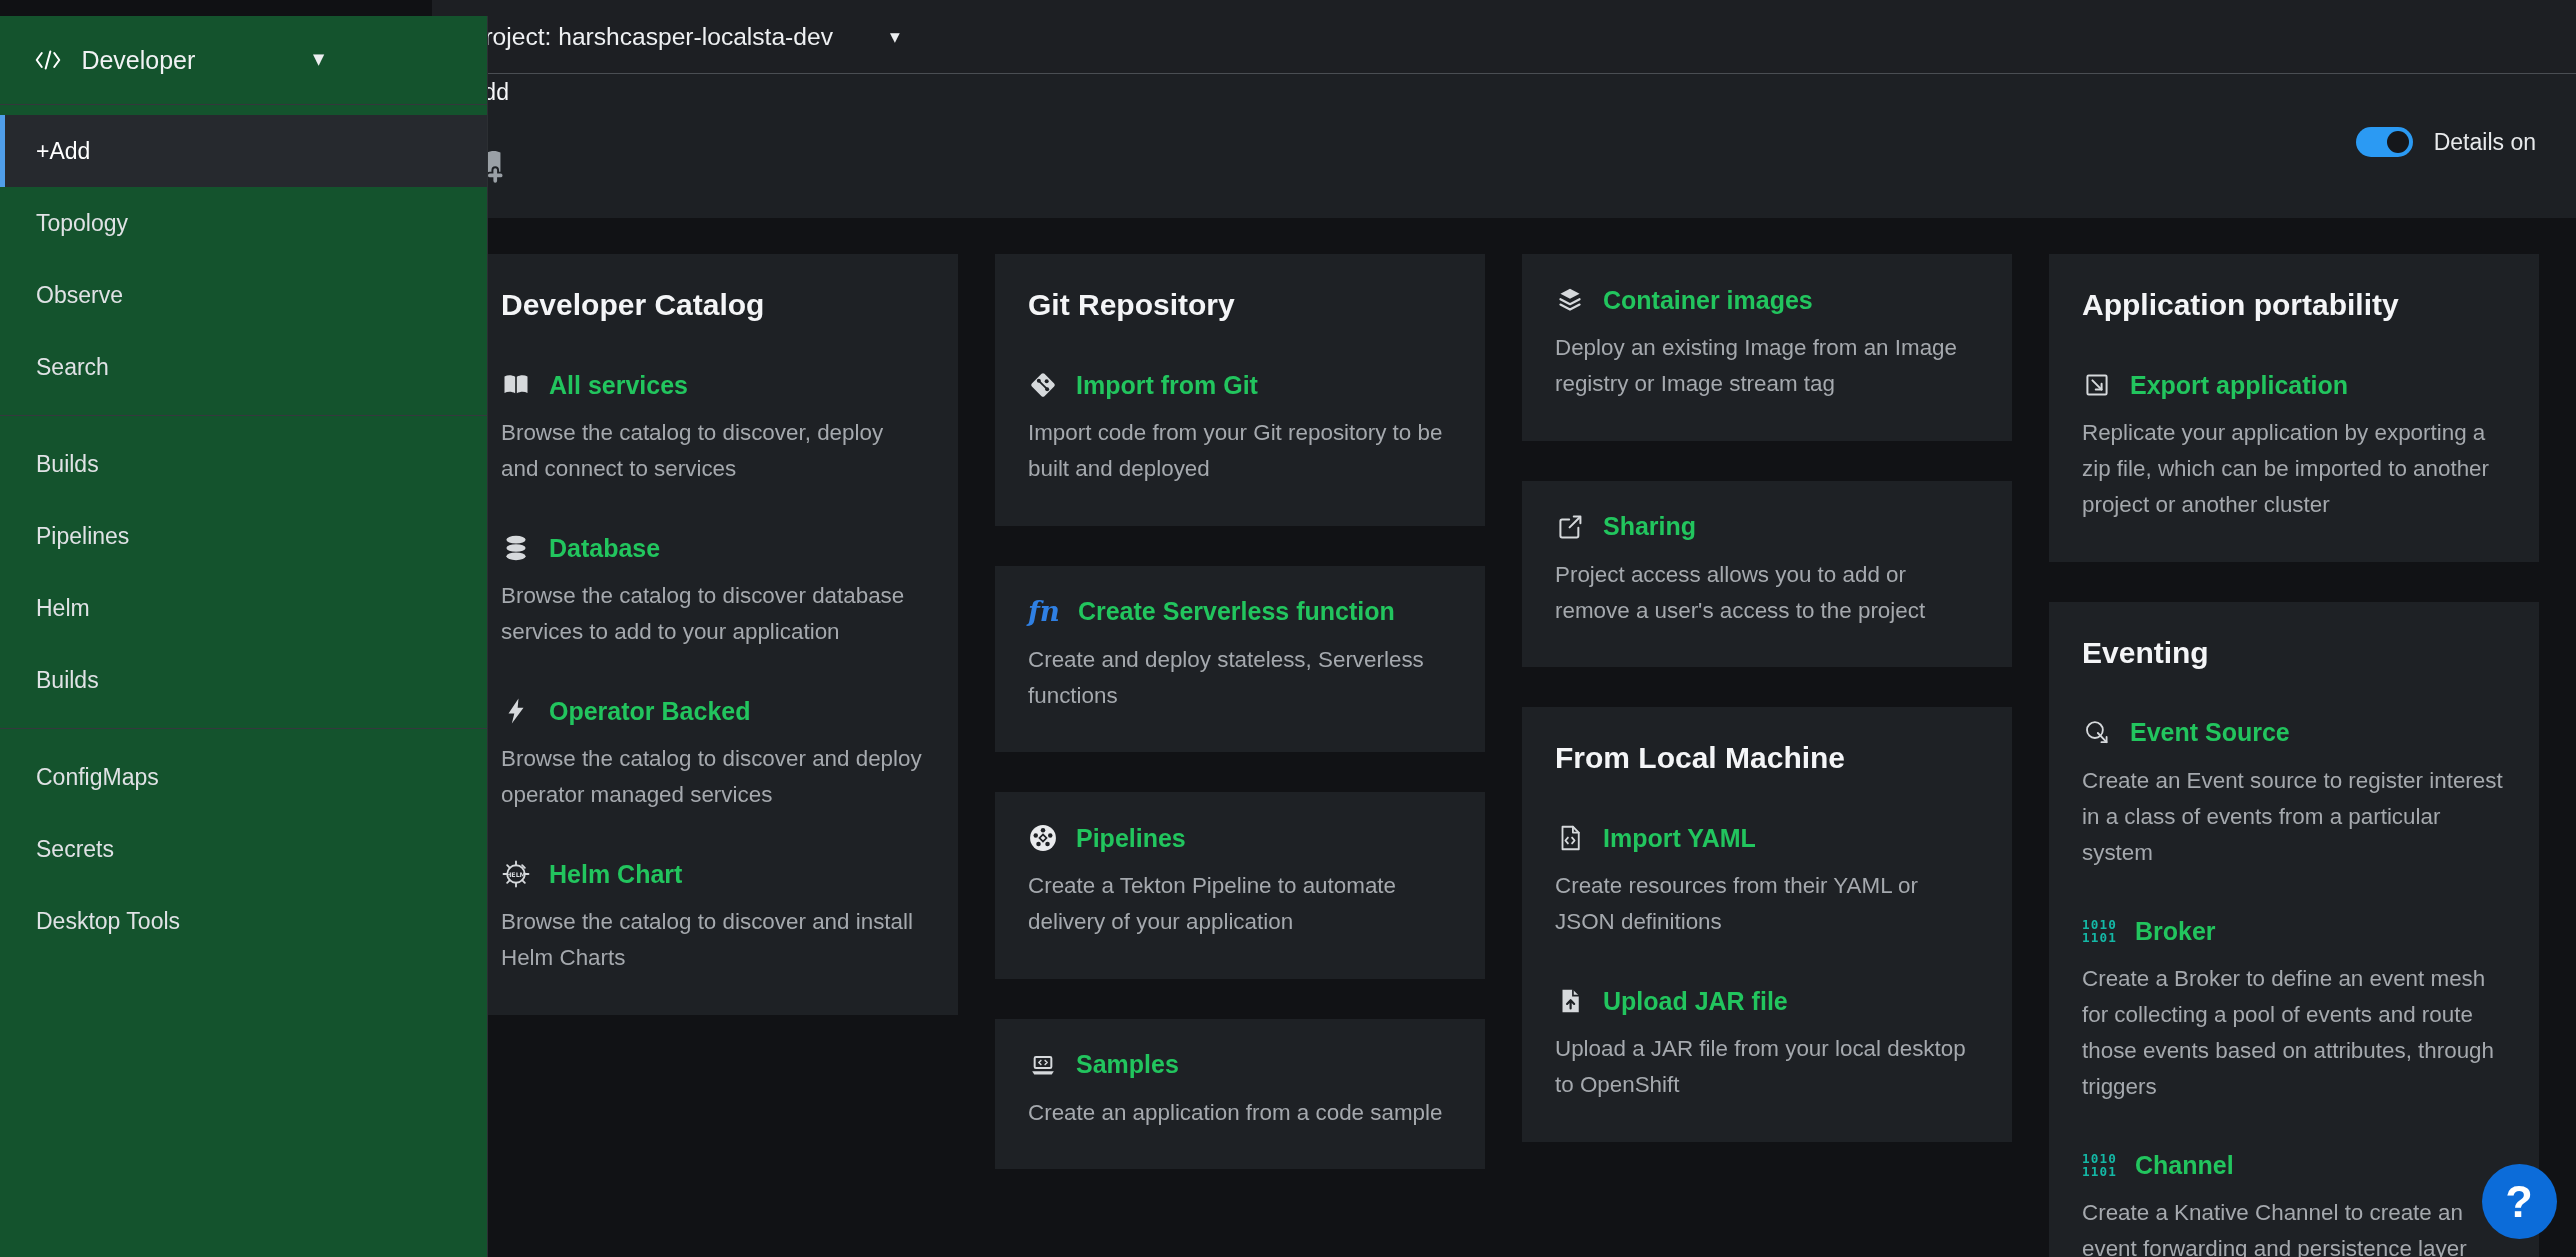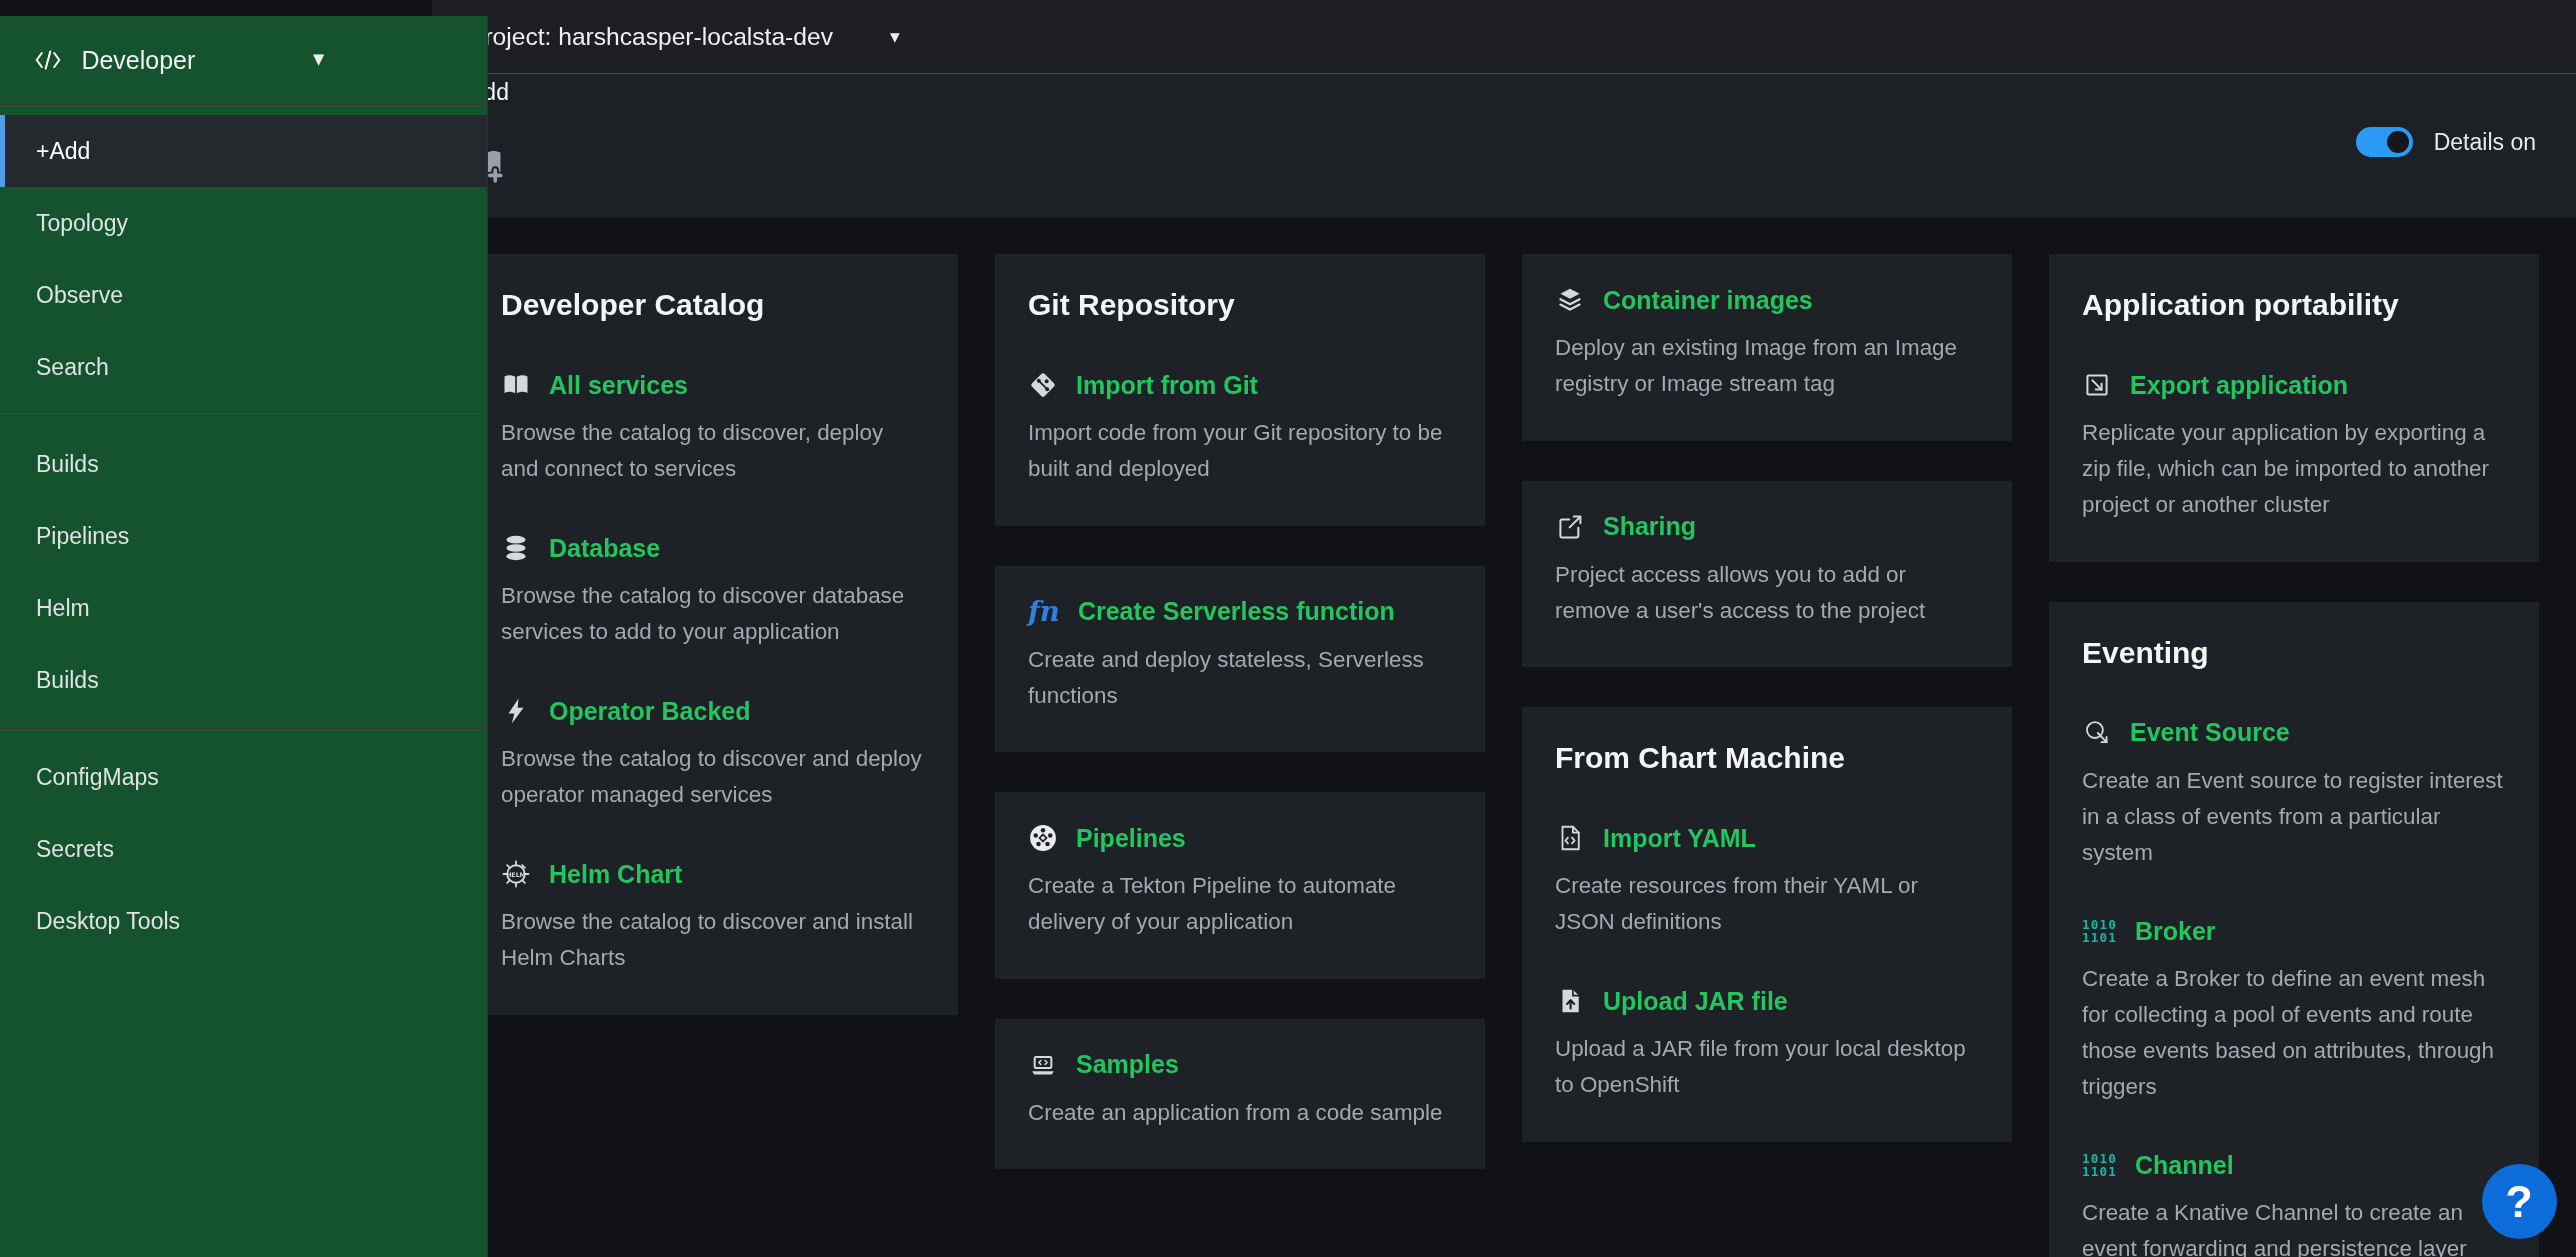--- a/index.html
+++ b/index.html
@@ -270,21 +270,21 @@
                 <polyline points="22.5,5.5 30.5,5.5 30.5,13.5"></polyline>
                 <path d="M30 6 L17.5 18.5"></path>
               </g>
             </svg>
             <span class="item-name">Sharing</span>
           </div>
           <div class="item-desc">Project access allows you to add or remove a user's access to the project</div>
         </div>
       </div>
       <div class="card">
-        <div class="card-title">From Chart Machine</div>
+        <div class="card-title">From Local Machine</div>
         <div class="item">
           <div class="item-head">
             <svg class="icn" viewBox="0 0 36 36">
               <g stroke="currentColor" stroke-width="2.2" fill="none" stroke-linecap="round" stroke-linejoin="round">
                 <path d="M9 4.5 H21.5 L28.5 11.5 V31.5 H9 Z"></path>
                 <path d="M21.5 4.5 V11.5 H28.5"></path>
                 <polyline points="15.5,17.5 12.5,21 15.5,24.5"></polyline>
                 <polyline points="20.5,17.5 23.5,21 20.5,24.5"></polyline>
               </g>
             </svg>

